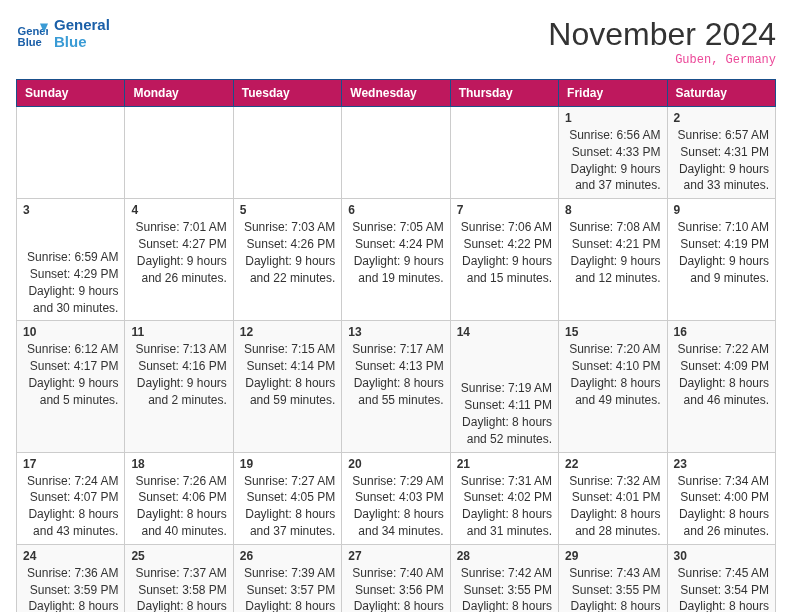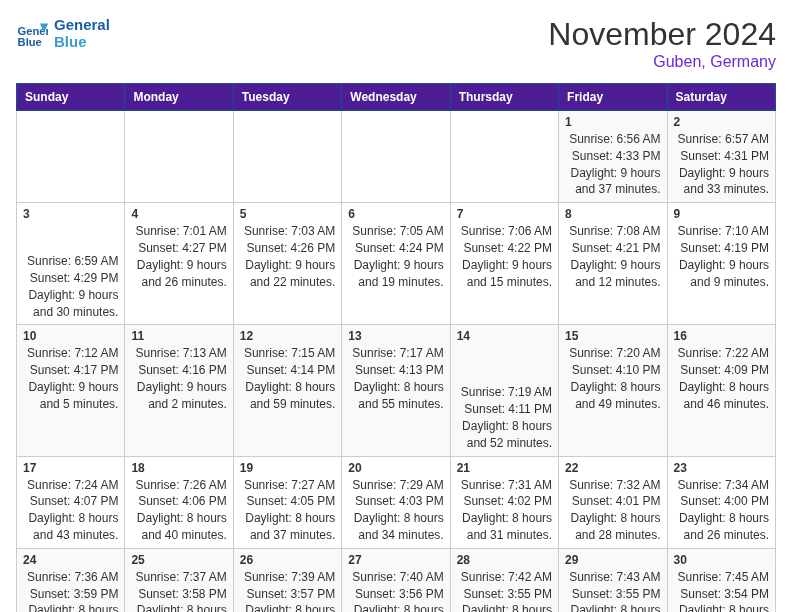--- a/index.html
+++ b/index.html
@@ -27,29 +27,30 @@
     }
     .title-block {
       text-align: right;
     }
     .month-title {
       font-size: 32px;
       font-weight: normal;
       color: #333;
     }
     .location {
-      font-size: 16px;
-      color: #6d28d9;
+      font-size: 12px;
+      color: #ec4899;
+      font-family: Liberation Mono, monospace;
     }
     table {
       width: 100%;
       border-collapse: collapse;
     }
     thead tr th {
-      background-color: #4c1d95;
+      background-color: #be185d;
       color: #fff;
       font-size: 12px;
       font-weight: bold;
       padding: 6px 8px;
       text-align: left;
       border: 1px solid #1a4f8a;
     }
     tbody tr td {
       border: 1px solid #ccc;
       vertical-align: top;
@@ -181,21 +182,21 @@
           <span class="day-num">9</span>
           <div class="day-detail" style="white-space: pre-line;">Sunrise: 7:10 AM
 Sunset: 4:19 PM
 Daylight: 9 hours
 and 9 minutes.</div>
         </td>
       </tr>
       <tr>
         <td>
           <span class="day-num">10</span>
-          <div class="day-detail" style="white-space: pre-line;">Sunrise: 7:12 AM
+          <div class="day-detail" style="white-space: pre-line;">Sunrise: 6:12 AM
 Sunset: 4:17 PM
 Daylight: 9 hours
 and 5 minutes.</div>
         </td>
         <td>
           <span class="day-num">11</span>
           <div class="day-detail" style="white-space: pre-line;">Sunrise: 7:13 AM
 Sunset: 4:16 PM
 Daylight: 9 hours
 and 2 minutes.</div>

